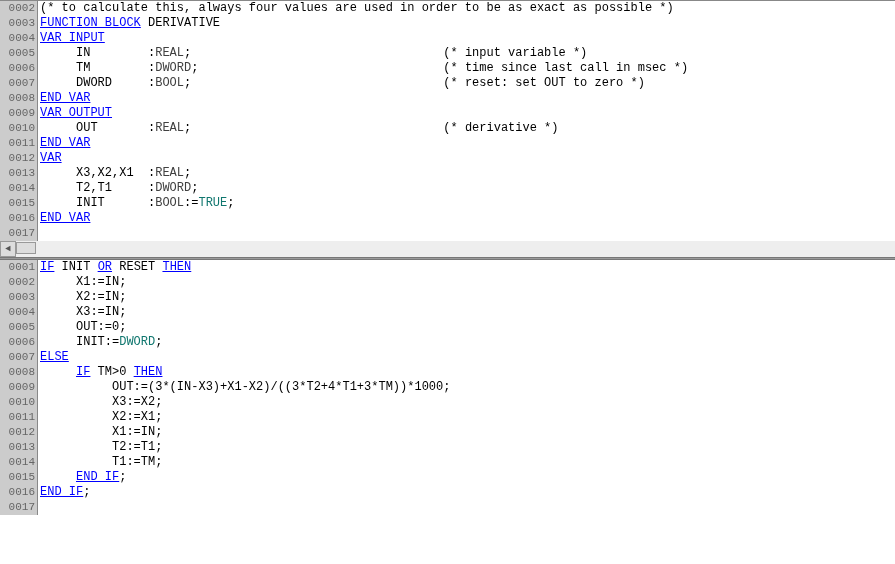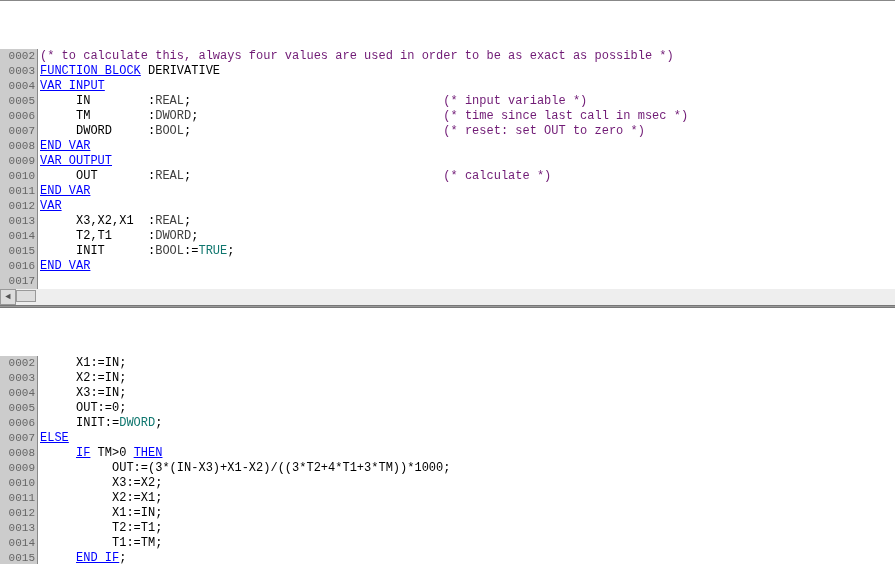--- a/index.html
+++ b/index.html
@@ -10,21 +10,20 @@
       width: 895px;
       height: 564px;
       overflow: hidden;
     }
     .editor-pane {
       display: flex;
       flex-direction: column;
     }
     .code-area {
       position: relative;
-      margin-top: 48px;
     }
     .line {
       display: flex;
       height: 15px;
       line-height: 15px;
       white-space: pre;
     }
     .gutter {
       width: 38px;
       min-width: 38px;
@@ -36,21 +35,21 @@
       font-size: 11px;
       user-select: none;
     }
     .code {
       padding-left: 2px;
       flex: 1;
       color: #000000;
     }
     .kw { color: #0000ff; text-decoration: underline; }
     .type { color: #404040; text-align: center; }
-    .comment { color: #701a75; }
+    .comment { color: #000000; }
     .const { color: #0f766e; }
     .scroll-region {
       background: #eeeeee;
       border-top: 1px solid #aaaaaa;
       border-bottom: 1px solid #aaaaaa;
       height: 16px;
       display: flex;
       align-items: center;
     }
     .scroll-left-btn {
@@ -98,21 +97,21 @@
 <div class="editor-pane">
   <div class="code-area" id="top-code">
       <div class="line"><div class="gutter">0002</div><div class="code"><span class="comment">(* to calculate this, always four values are used in order to be as exact as possible *)</span></div></div>
       <div class="line"><div class="gutter">0003</div><div class="code"><span class="kw">FUNCTION_BLOCK</span><span> DERIVATIVE</span></div></div>
       <div class="line"><div class="gutter">0004</div><div class="code"><span class="kw">VAR_INPUT</span></div></div>
       <div class="line"><div class="gutter">0005</div><div class="code"><span>     IN        :</span><span class="type">REAL</span><span>;</span><span>                                   </span><span class="comment">(* input variable *)</span></div></div>
       <div class="line"><div class="gutter">0006</div><div class="code"><span>     TM        :</span><span class="type">DWORD</span><span>;</span><span>                                  </span><span class="comment">(* time since last call in msec *)</span></div></div>
       <div class="line"><div class="gutter">0007</div><div class="code"><span>     DWORD     :</span><span class="type">BOOL</span><span>;</span><span>                                   </span><span class="comment">(* reset: set OUT to zero *)</span></div></div>
       <div class="line"><div class="gutter">0008</div><div class="code"><span class="kw">END_VAR</span></div></div>
       <div class="line"><div class="gutter">0009</div><div class="code"><span class="kw">VAR_OUTPUT</span></div></div>
-      <div class="line"><div class="gutter">0010</div><div class="code"><span>     OUT       :</span><span class="type">REAL</span><span>;</span><span>                                   </span><span class="comment">(* calculate *)</span></div></div>
+      <div class="line"><div class="gutter">0010</div><div class="code"><span>     OUT       :</span><span class="type">REAL</span><span>;</span><span>                                   </span><span class="comment">(* derivative *)</span></div></div>
       <div class="line"><div class="gutter">0011</div><div class="code"><span class="kw">END_VAR</span></div></div>
       <div class="line"><div class="gutter">0012</div><div class="code"><span class="kw">VAR</span></div></div>
       <div class="line"><div class="gutter">0013</div><div class="code"><span>     X3,X2,X1  :</span><span class="type">REAL</span><span>;</span></div></div>
       <div class="line"><div class="gutter">0014</div><div class="code"><span>     T2,T1     :</span><span class="type">DWORD</span><span>;</span></div></div>
       <div class="line"><div class="gutter">0015</div><div class="code"><span>     INIT      :</span><span class="type">BOOL</span><span>:=</span><span class="const">TRUE</span><span>;</span></div></div>
       <div class="line"><div class="gutter">0016</div><div class="code"><span class="kw">END_VAR</span></div></div>
       <div class="line"><div class="gutter">0017</div><div class="code"></div></div>
     </div>
 </div>
 
@@ -122,20 +121,21 @@
   </div>
   <div class="scroll-track">
     <div class="scroll-thumb"></div>
   </div>
 </div>
 
 <div class="divider"></div>
 
 <div class="editor-pane">
   <div class="code-area" id="bottom-code">
+      <div class="line"><div class="gutter">0001</div><div class="code"><span class="kw">IF</span><span> INIT </span><span class="kw">OR</span><span> RESET </span><span class="kw">THEN</span></div></div>
       <div class="line"><div class="gutter">0002</div><div class="code"><span>     X1:=IN;</span></div></div>
       <div class="line"><div class="gutter">0003</div><div class="code"><span>     X2:=IN;</span></div></div>
       <div class="line"><div class="gutter">0004</div><div class="code"><span>     X3:=IN;</span></div></div>
       <div class="line"><div class="gutter">0005</div><div class="code"><span>     OUT:=0;</span></div></div>
       <div class="line"><div class="gutter">0006</div><div class="code"><span>     INIT:=</span><span class="const">DWORD</span><span>;</span></div></div>
       <div class="line"><div class="gutter">0007</div><div class="code"><span class="kw">ELSE</span></div></div>
       <div class="line"><div class="gutter">0008</div><div class="code"><span>     </span><span class="kw">IF</span><span> TM&gt;0 </span><span class="kw">THEN</span></div></div>
       <div class="line"><div class="gutter">0009</div><div class="code"><span>          OUT:=(3*(IN-X3)+X1-X2)/((3*T2+4*T1+3*TM))*1000;</span></div></div>
       <div class="line"><div class="gutter">0010</div><div class="code"><span>          X3:=X2;</span></div></div>
       <div class="line"><div class="gutter">0011</div><div class="code"><span>          X2:=X1;</span></div></div>

